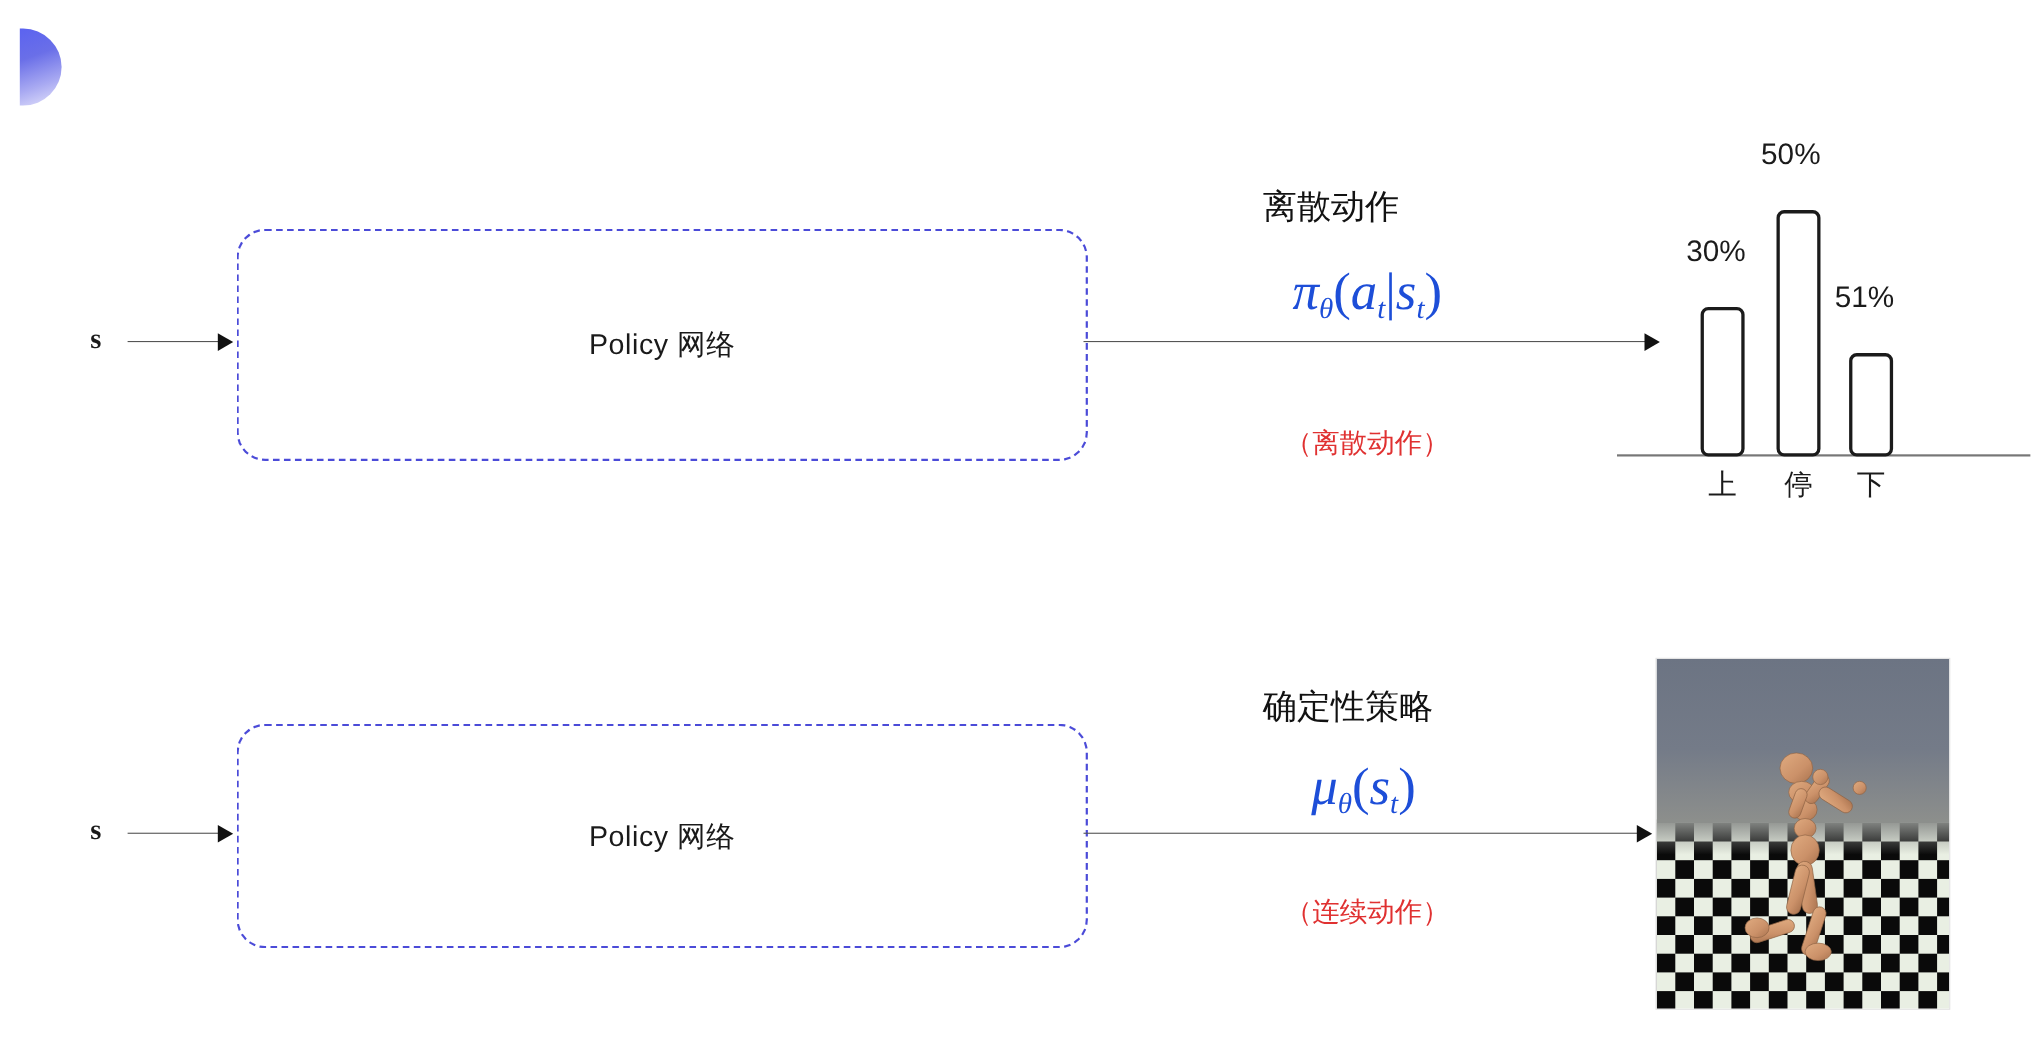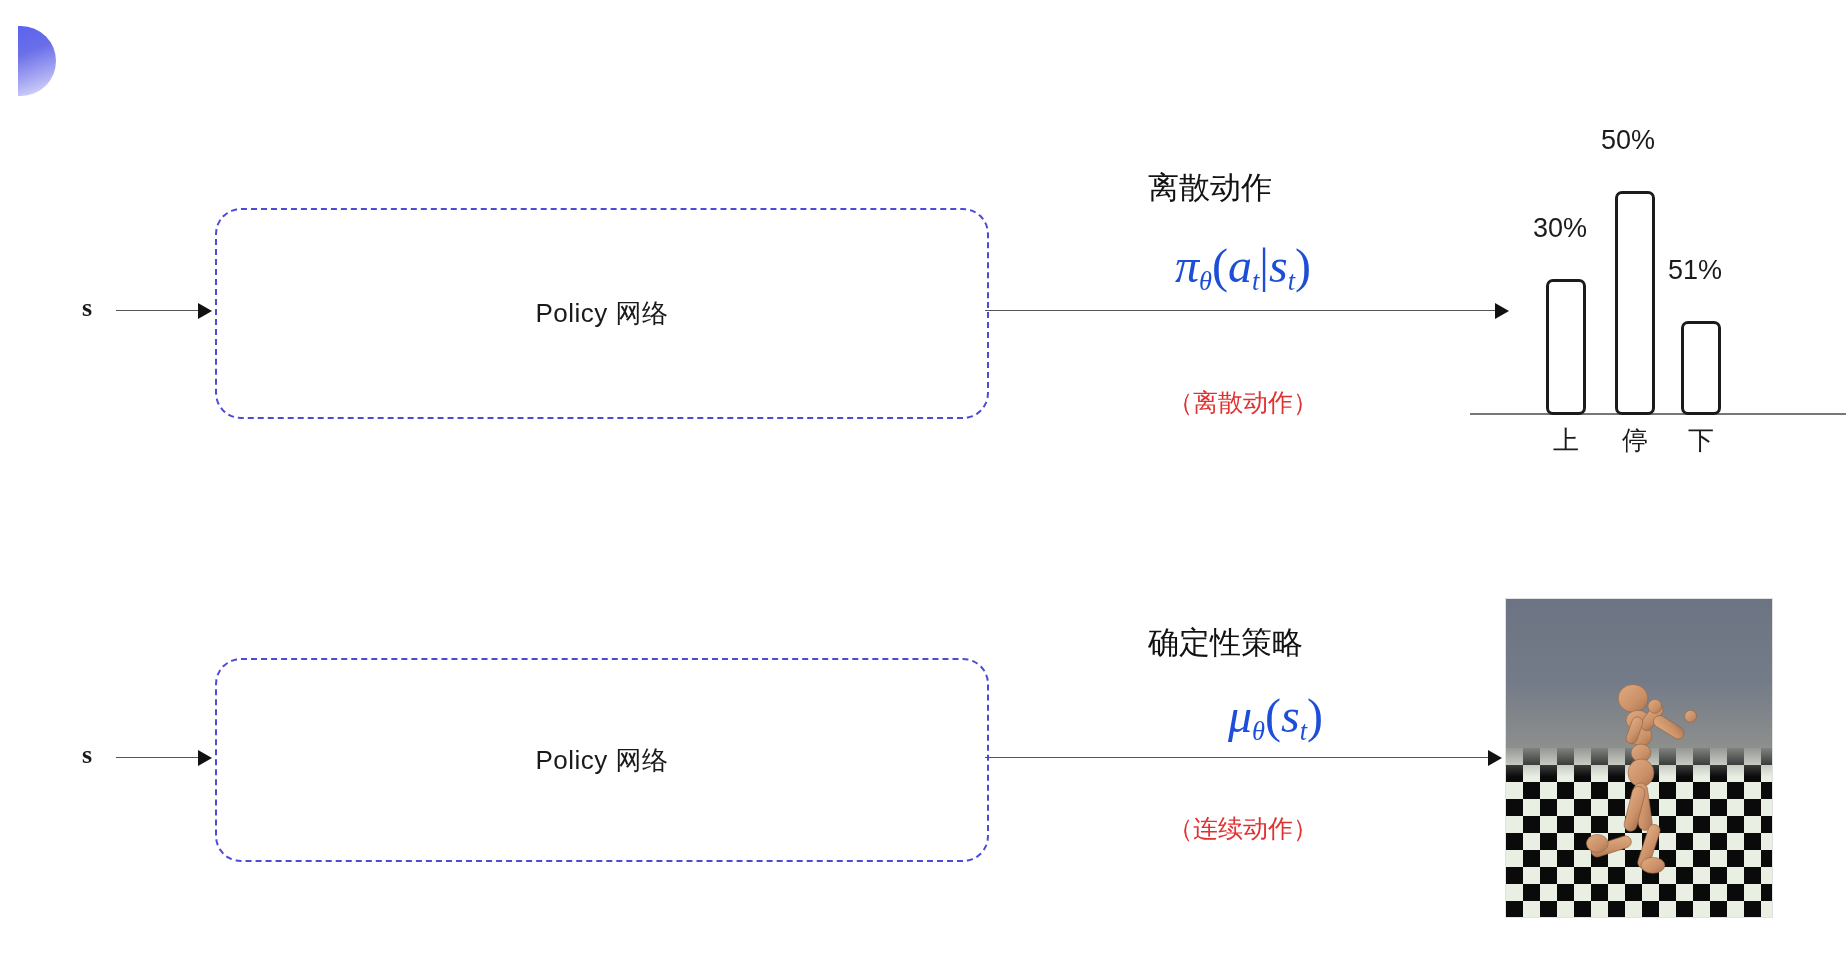--- a/index.html
+++ b/index.html
@@ -152,21 +152,21 @@
   <div class="arrow-head" style="left:198px;top:750px;"></div>
 
   <div class="policy-box" style="left:215px;top:658px;width:770px;height:200px;">
     <span class="policy-label">Policy 网络</span>
   </div>
 
   <div class="arrow-line" style="left:985px;top:757px;width:505px;"></div>
   <div class="arrow-head" style="left:1488px;top:750px;"></div>
 
   <div class="ann-title" style="left:1148px;top:622px;">确定性策略</div>
-  <div class="ann-formula" style="left:1228px;top:688px;">
+  <div class="ann-formula" style="left:1192px;top:688px;">
     <span>μ</span><sub>θ</sub><span class="up">(</span><span>s</span><sub>t</sub><span class="up">)</span>
   </div>
   <div class="ann-red" style="left:1168px;top:812px;">（连续动作）</div>
 
   <div class="sim">
     <div class="sim-sky"></div>
     <div class="sim-floor"></div>
     <div class="sim-floor-haze"></div>
     <svg class="hum" viewBox="0 0 268 320" preserveAspectRatio="none">
       <defs>

